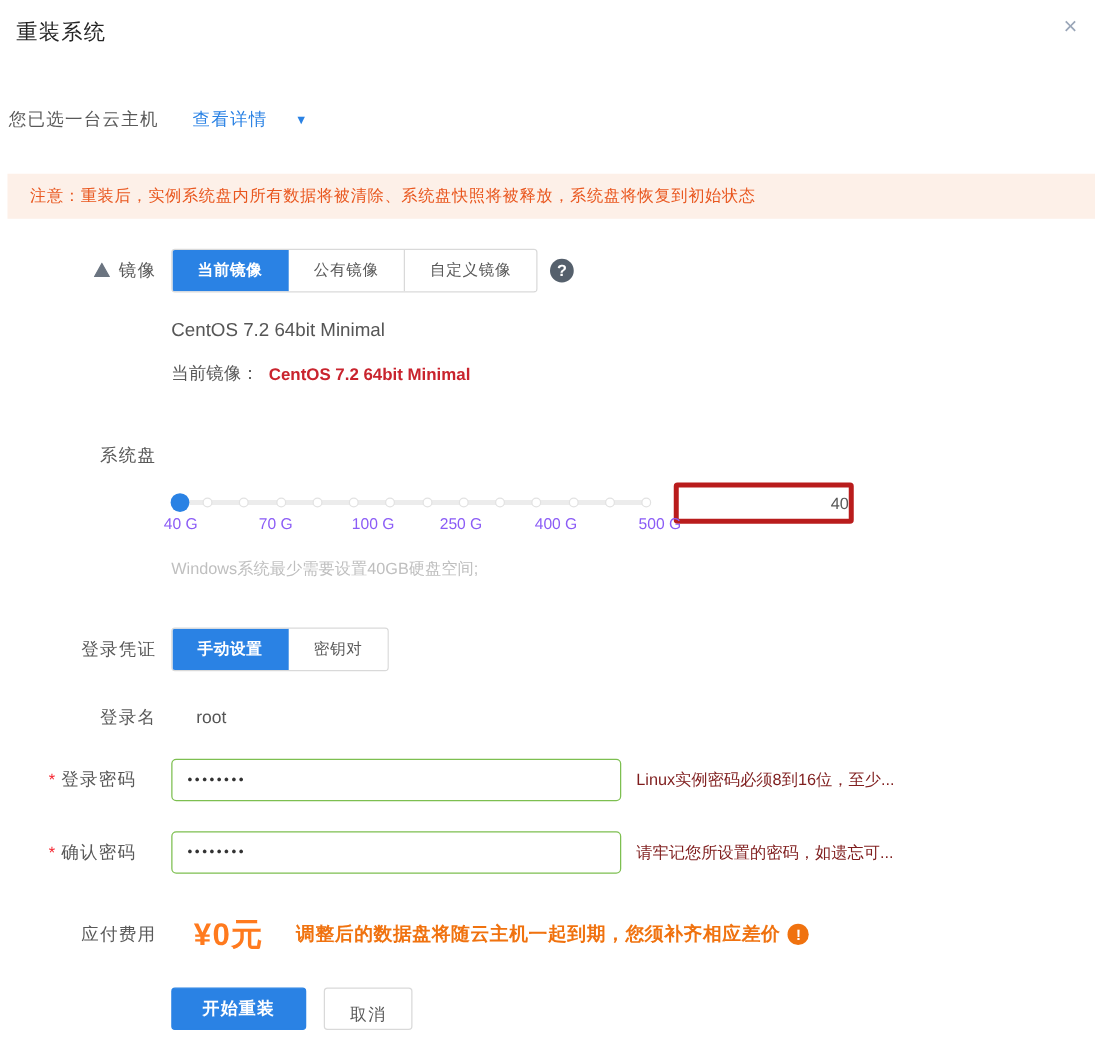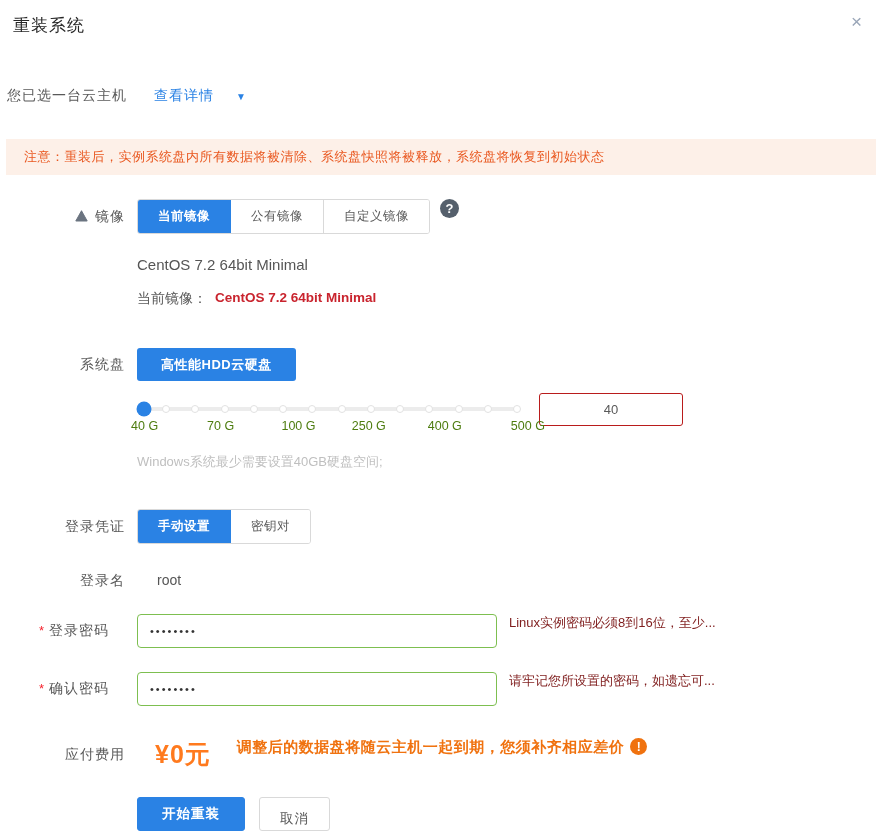--- a/index.html
+++ b/index.html
@@ -17,21 +17,21 @@
   .sel-link { color:#2a82e4; margin-left:27px; cursor:pointer; letter-spacing:1px; }
   .sel-caret { color:#2a82e4; font-size:10px; margin-left:22px; cursor:pointer; }
 
   
   .warn-banner { margin:34px 6px 0 6px; height:36px; background:#fdf0e8; display:flex; align-items:center; padding-left:18px; }
   .warn-text { color:#e9571f; font-size:13px; letter-spacing:0.5px; }
 
   
   .form-row { display:flex; align-items:flex-start; }
   .form-label { width:125px; flex:none; text-align:right; color:#595959; letter-spacing:1px; }
-  .form-content { margin-left:12px; display:flex; }
+  .form-content { margin-left:12px; display:flex; align-items:center; }
   .req { color:#f5222d; margin-right:4px; font-size:13px; }
 
   
   .tab-group { display:flex; border:1px solid #d9d9d9; border-radius:3px; overflow:hidden; background:#fff; }
   .tab { height:33px; line-height:33px; padding:0 20px; font-size:12.5px; color:#595959; border-right:1px solid #d9d9d9; cursor:pointer; background:#fff; letter-spacing:0.5px; }
   .tab:last-child { border-right:none; }
   .tab.active { background:#2a82e4; color:#fff; border-color:#2a82e4; font-weight:bold; }
 
   .help-icon { width:19px; height:19px; border-radius:50%; background:#55606c; color:#fff; font-size:13px; font-weight:bold; display:flex; align-items:center; justify-content:center; margin-left:10px; cursor:pointer; }
 
@@ -49,25 +49,25 @@
   
   .row-disk { margin-top:40px; }
   .row-disk .form-label { padding-top:8px; }
   .disk-type-btn { height:33px; line-height:33px; background:#2a82e4; color:#fff; font-size:13px; padding:0 24px; border:none; border-radius:3px; cursor:pointer; font-weight:bold; letter-spacing:0.5px; }
 
   .row-slider { margin-top:18px; }
   .slider-wrap { width:380px; position:relative; padding-top:8px; }
   .slider-track { position:relative; height:4px; background:#ececec; border-radius:2px; width:380px; }
   .dot { position:absolute; top:50%; width:8px; height:8px; background:#fff; border:1px solid #e2e2e2; border-radius:50%; transform:translate(-50%,-50%); cursor:pointer; }
   .slider-handle { position:absolute; top:50%; left:7px; width:15px; height:15px; background:#2a82e4; border-radius:50%; transform:translate(-50%,-50%); cursor:pointer; z-index:2; }
-  .slider-marks { position:relative; height:18px; margin-top:8px; font-size:12.5px; color:#4d7c0f; }
+  .slider-marks { position:relative; height:18px; margin-top:8px; font-size:12.5px; color:#8b5cf6; }
   .mark { position:absolute; transform:translateX(-50%); white-space:nowrap; }
   .mark-0 { left:2%; } .mark-1 { left:22%; } .mark-2 { left:42.5%; }
   .mark-3 { left:61%; } .mark-4 { left:81%; } .mark-5 { left:95.5%;margin-left:28px; }
-  .size-input { width:144px; height:33px; border:1px solid #b91c1c; border-radius:3px; text-align:center; font-size:13px; color:#595959; margin-left:22px; align-self:flex-start; margin-top:-6px; outline:none; font-family:inherit; }
+  .size-input { width:144px; height:33px; border:4px solid #b91c1c; border-radius:3px; text-align:right; font-size:13px; color:#595959; margin-left:22px; align-self:flex-start; margin-top:-6px; outline:none; font-family:inherit; }
   .row-disk-hint { margin-top:16px; }
   .disk-hint { color:#bfbfbf; font-size:13px; }
 
   
   .row-cred { margin-top:38px; }
   .row-cred .form-label { padding-top:9px; }
 
   .row-login { margin-top:28px;gap:14px; }
   .login-value { color:#555; margin-left:6px; }
 
@@ -136,23 +136,20 @@
 <div class="form-row row-current">
   <div class="form-label"></div>
   <div class="form-content">
     <span class="current-label">当前镜像：</span>
     <span class="current-value">CentOS 7.2 64bit Minimal</span>
   </div>
 </div>
 
 <div class="form-row row-disk">
   <div class="form-label">系统盘</div>
-  <div class="form-content">
-    <button class="disk-type-btn">高性能HDD云硬盘</button>
-  </div>
 </div>
 
 <div class="form-row row-slider">
   <div class="form-label"></div>
   <div class="form-content" style="align-items:flex-start;">
     <div class="slider-wrap">
       <div class="slider-track">
         <span class="slider-handle"></span>
       <span class="dot" style="left: 7.69231%;"></span>
           <span class="dot" style="left: 15.3846%;"></span>

